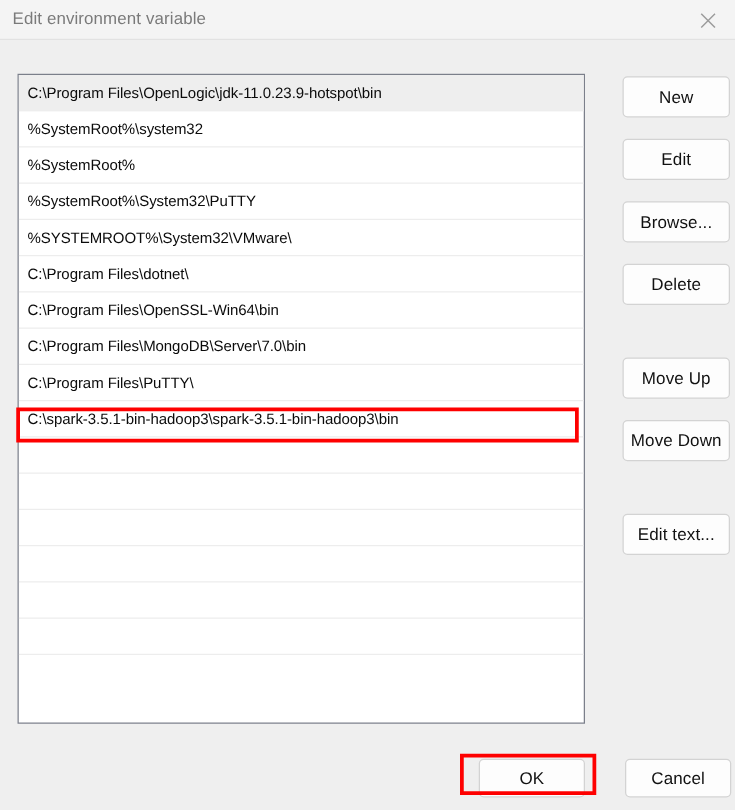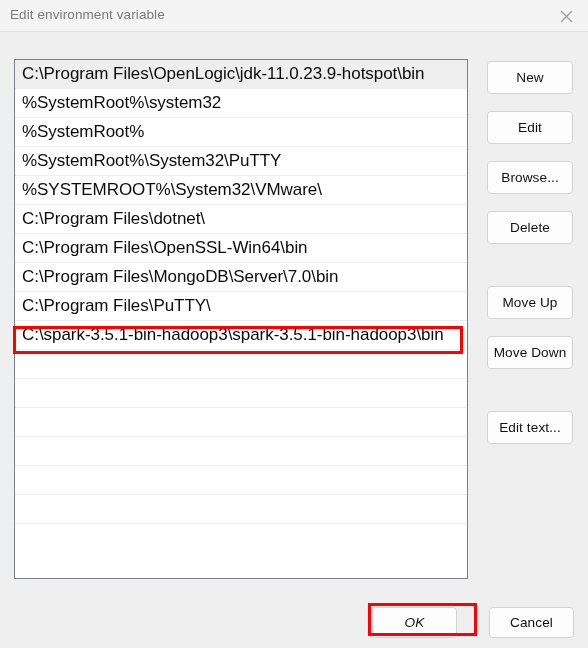--- a/index.html
+++ b/index.html
@@ -56,21 +56,21 @@
     overflow: hidden;
   }
   .row {
     position: relative;
     height: 29px;
     box-sizing: border-box;
     border-bottom: 1px solid #ededed;
     display: flex;
     align-items: center;
     padding-left: 7px;
-    font-size: 17px;
+    font-size: 12px;
     color: #0b0b0b;
     white-space: nowrap;
     overflow: hidden;
     letter-spacing: -0.05px;
   }
   .row.selected {
     background: #eeeeee;
   }
   .row.empty { color: transparent; }
 
@@ -100,20 +100,21 @@
     box-sizing: border-box;
     font-family: "Liberation Sans", sans-serif;
     font-size: 13.6px;
     color: #111111;
     display: flex;
     align-items: center;
     justify-content: center;
     cursor: default;
     padding: 0;
     letter-spacing: .1px;
+    margin-left: 11px;
   }
   .side-btn {
     left: 487px;
     width: 86px;
     height: 33px;
   }
   .bottom-btn {
     width: 85px;
     height: 31px;
   }
@@ -155,17 +156,17 @@
 <div id="side-buttons">
     <button class="btn side-btn" style="top: 61px;">New</button>
     <button class="btn side-btn" style="top: 111px;">Edit</button>
     <button class="btn side-btn" style="top: 161px;">Browse...</button>
     <button class="btn side-btn" style="top: 211px;">Delete</button>
     <button class="btn side-btn" style="top: 286px;">Move Up</button>
     <button class="btn side-btn" style="top: 336px;">Move Down</button>
     <button class="btn side-btn" style="top: 411px;">Edit text...</button>
   </div>
 
-<button class="btn bottom-btn" style="left:372px; top:607px;font-style:italic;">OK</button>
+<button class="btn bottom-btn" style="left:372px; top:607px;">OK</button>
 <button class="btn bottom-btn" style="left:489px; top:607px;">Cancel</button>
 
 <div class="annot" id="annot-list-row"></div>
 <div class="annot" id="annot-ok"></div>
 
 </body></html>

